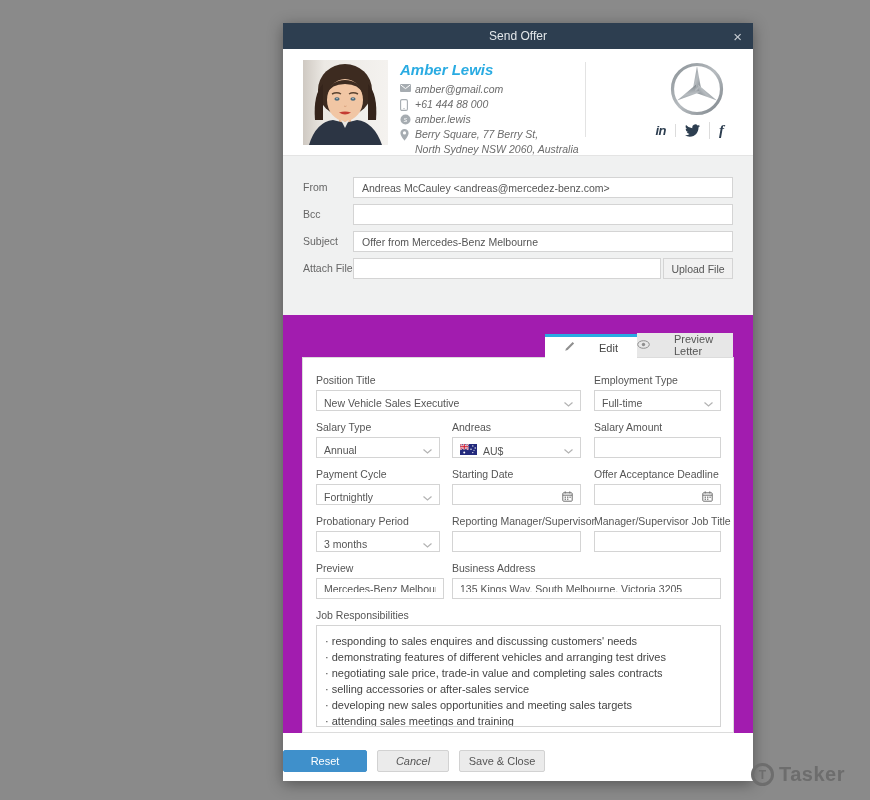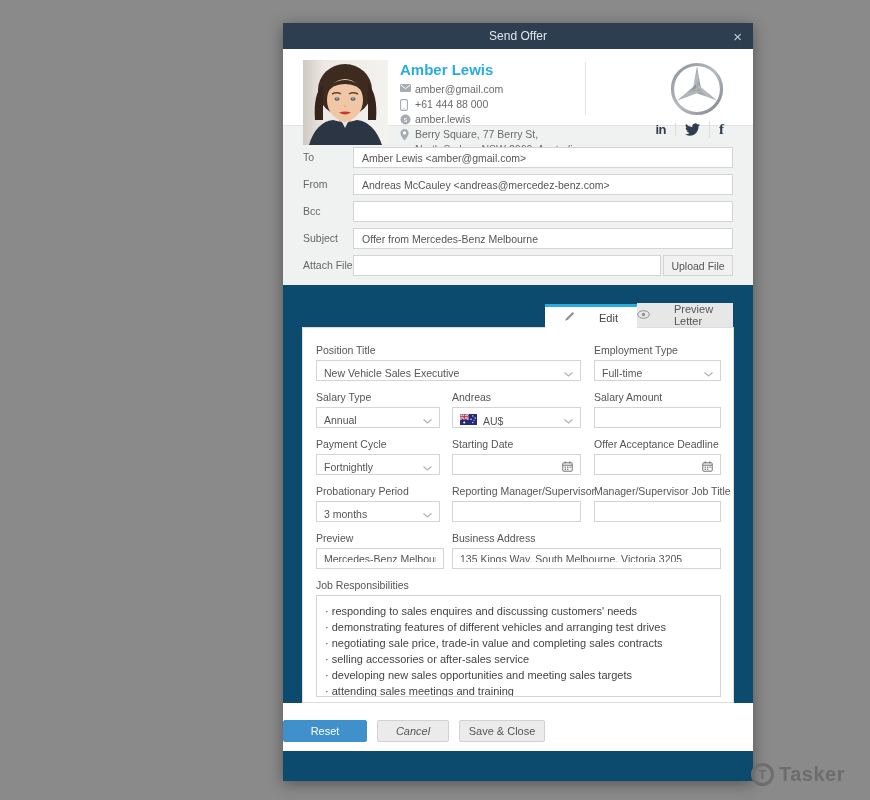--- a/index.html
+++ b/index.html
@@ -6,37 +6,37 @@
   html,body { width: 870px; height: 800px; }
   body {
     font-family: "Liberation Sans", sans-serif;
     background: #8a8a8a;
     position: relative;
     overflow: hidden;
   }
   .modal {
     position: absolute; left: 283px; top: 23px;
     width: 470px; height: 758px;
-    background: #0c4a6e;
+    background: #a21caf;
     box-shadow: 0 3px 14px rgba(0,0,0,.38);
   }
   
   .modal-header {
     height: 26px; background: #2d3e50;
     position: relative; display: flex; align-items: center; justify-content: center;
   }
   .modal-title { font-size: 12px; color: #e3e7ea; }
   .modal-close {
     position: absolute; right: 11px; top: 0; height: 26px;
     display: flex; align-items: center;
     color: #c7cdd3; font-size: 15px; cursor: pointer; line-height: 1;
   }
   
   .contact-card {
-    height: 76px; display: flex; padding: 11px 20px 0 20px; background: #fff;
+    height: 106px; display: flex; padding: 11px 20px 8px 20px; background: #fff; font-style: italic;
   }
   .photo { width: 85px; height: 85px; flex: 0 0 85px; overflow: hidden; }
   .contact-info { flex: 1; padding-left: 12px; padding-top: 1px; min-width: 0; }
   .contact-name { font-size: 15px; color: #29abe2; font-weight: bold; margin-bottom: 4px; }
   .cline { display: flex; align-items: flex-start; font-size: 10.5px; color: #6b6b6b; line-height: 15px; }
   .cline .ic { width: 15px; flex: 0 0 15px; display: flex; align-items: center; padding-top: 2px; }
   .addr2 { padding-left: 15px; }
   .v-divider { width: 1px; background: #e3e3e3; margin: 2px 0 10px 0; }
   .brand { width: 147px; flex: 0 0 147px; display: flex; flex-direction: column; align-items: flex-end; justify-content: space-between; padding-bottom: 8px; }
   .mb-logo { margin: 1px 8px 0 0; }
@@ -225,24 +225,20 @@
               <path fill="#2d3e50" d="M23.95 2.57a10 10 0 0 1-2.82.77A4.96 4.96 0 0 0 23.29.62c-.95.55-2 .96-3.12 1.18A4.92 4.92 0 0 0 11.78 6.28 13.94 13.94 0 0 1 1.64 1.16a4.82 4.82 0 0 0-.67 2.48c0 1.71.87 3.21 2.19 4.1a4.9 4.9 0 0 1-2.23-.62v.06a4.92 4.92 0 0 0 3.95 4.83 5 5 0 0 1-2.21.08 4.94 4.94 0 0 0 4.6 3.42A9.87 9.87 0 0 1 0 17.61a13.99 13.99 0 0 0 7.56 2.21c9.05 0 14-7.5 14-13.99v-.63a10 10 0 0 0 2.39-2.63z"></path>
             </svg>
         </span>
         <span class="soc soc-f">f</span>
       </span>
     </div>
   </div>
 
   <div class="email-section">
     <div class="erow">
-      <span class="elabel">To</span>
-      <input type="text" value="Amber Lewis &lt;amber@gmail.com&gt;" style="">
-    </div>
-    <div class="erow">
       <span class="elabel">From</span>
       <input type="text" value="Andreas McCauley &lt;andreas@mercedez-benz.com&gt;" style="">
     </div>
     <div class="erow">
       <span class="elabel">Bcc</span>
       <input type="text" value="" style="">
     </div>
     <div class="erow">
       <span class="elabel">Subject</span>
       <input type="text" value="Offer from Mercedes-Benz Melbourne" style="">

